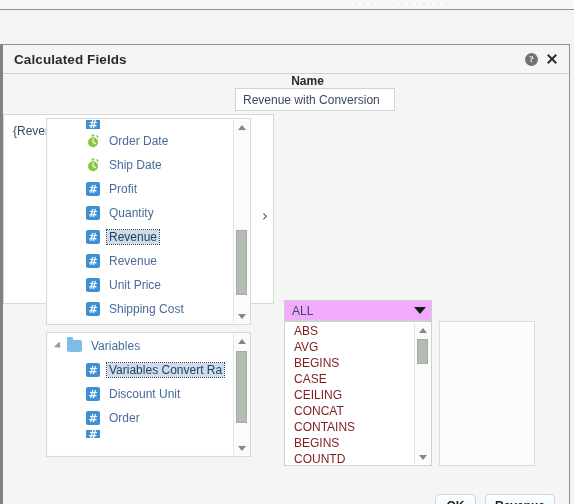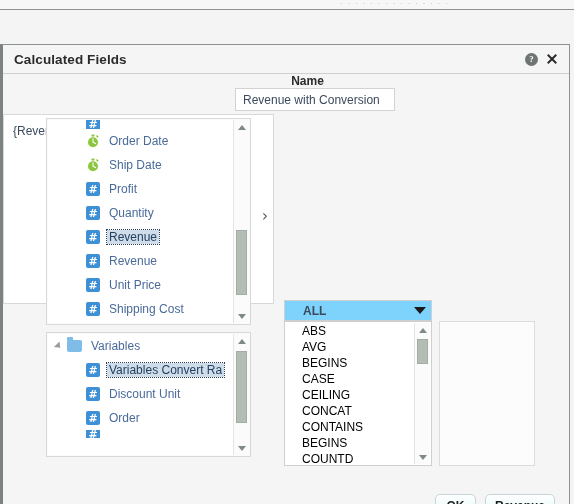--- a/index.html
+++ b/index.html
@@ -308,27 +308,26 @@
     word-break: break-word;
   }
 
   
   #fn-select {
     position: absolute;
     left: 281px;
     top: 186px;
     width: 148px;
     height: 21px;
-    background: #7dd3fc;
+    background: #f0abfc;
     border: 1px solid #cfcfcf;
     box-sizing: border-box;
     display: flex;
     align-items: center;
-    padding: 0 5px 0 18px;
-    font-weight: bold;
+    padding: 0 5px 0 7px;
   }
   #fn-select-value {
     flex: 1;
     font-size: 12px;
     color: #3b4a5c;
   }
   .caret-dn {
     width: 0; height: 0;
     border-left: 6px solid transparent;
     border-right: 6px solid transparent;
@@ -349,22 +348,22 @@
     position: absolute;
     left: 1px; top: 1px;
     right: 16px; bottom: 1px;
     background: #fff;
     overflow: hidden;
   }
   .fn-item {
     height: 16px;
     line-height: 16px;
     font-size: 12px;
-    color: #000000;
-    padding-left: 16px;
+    color: #7f1d1d;
+    padding-left: 8px;
     white-space: nowrap;
     font-family: "Liberation Sans", sans-serif;
   }
 
   
   #fn-desc {
     left: 436px;
     top: 207px;
     width: 96px;
     height: 145px;

